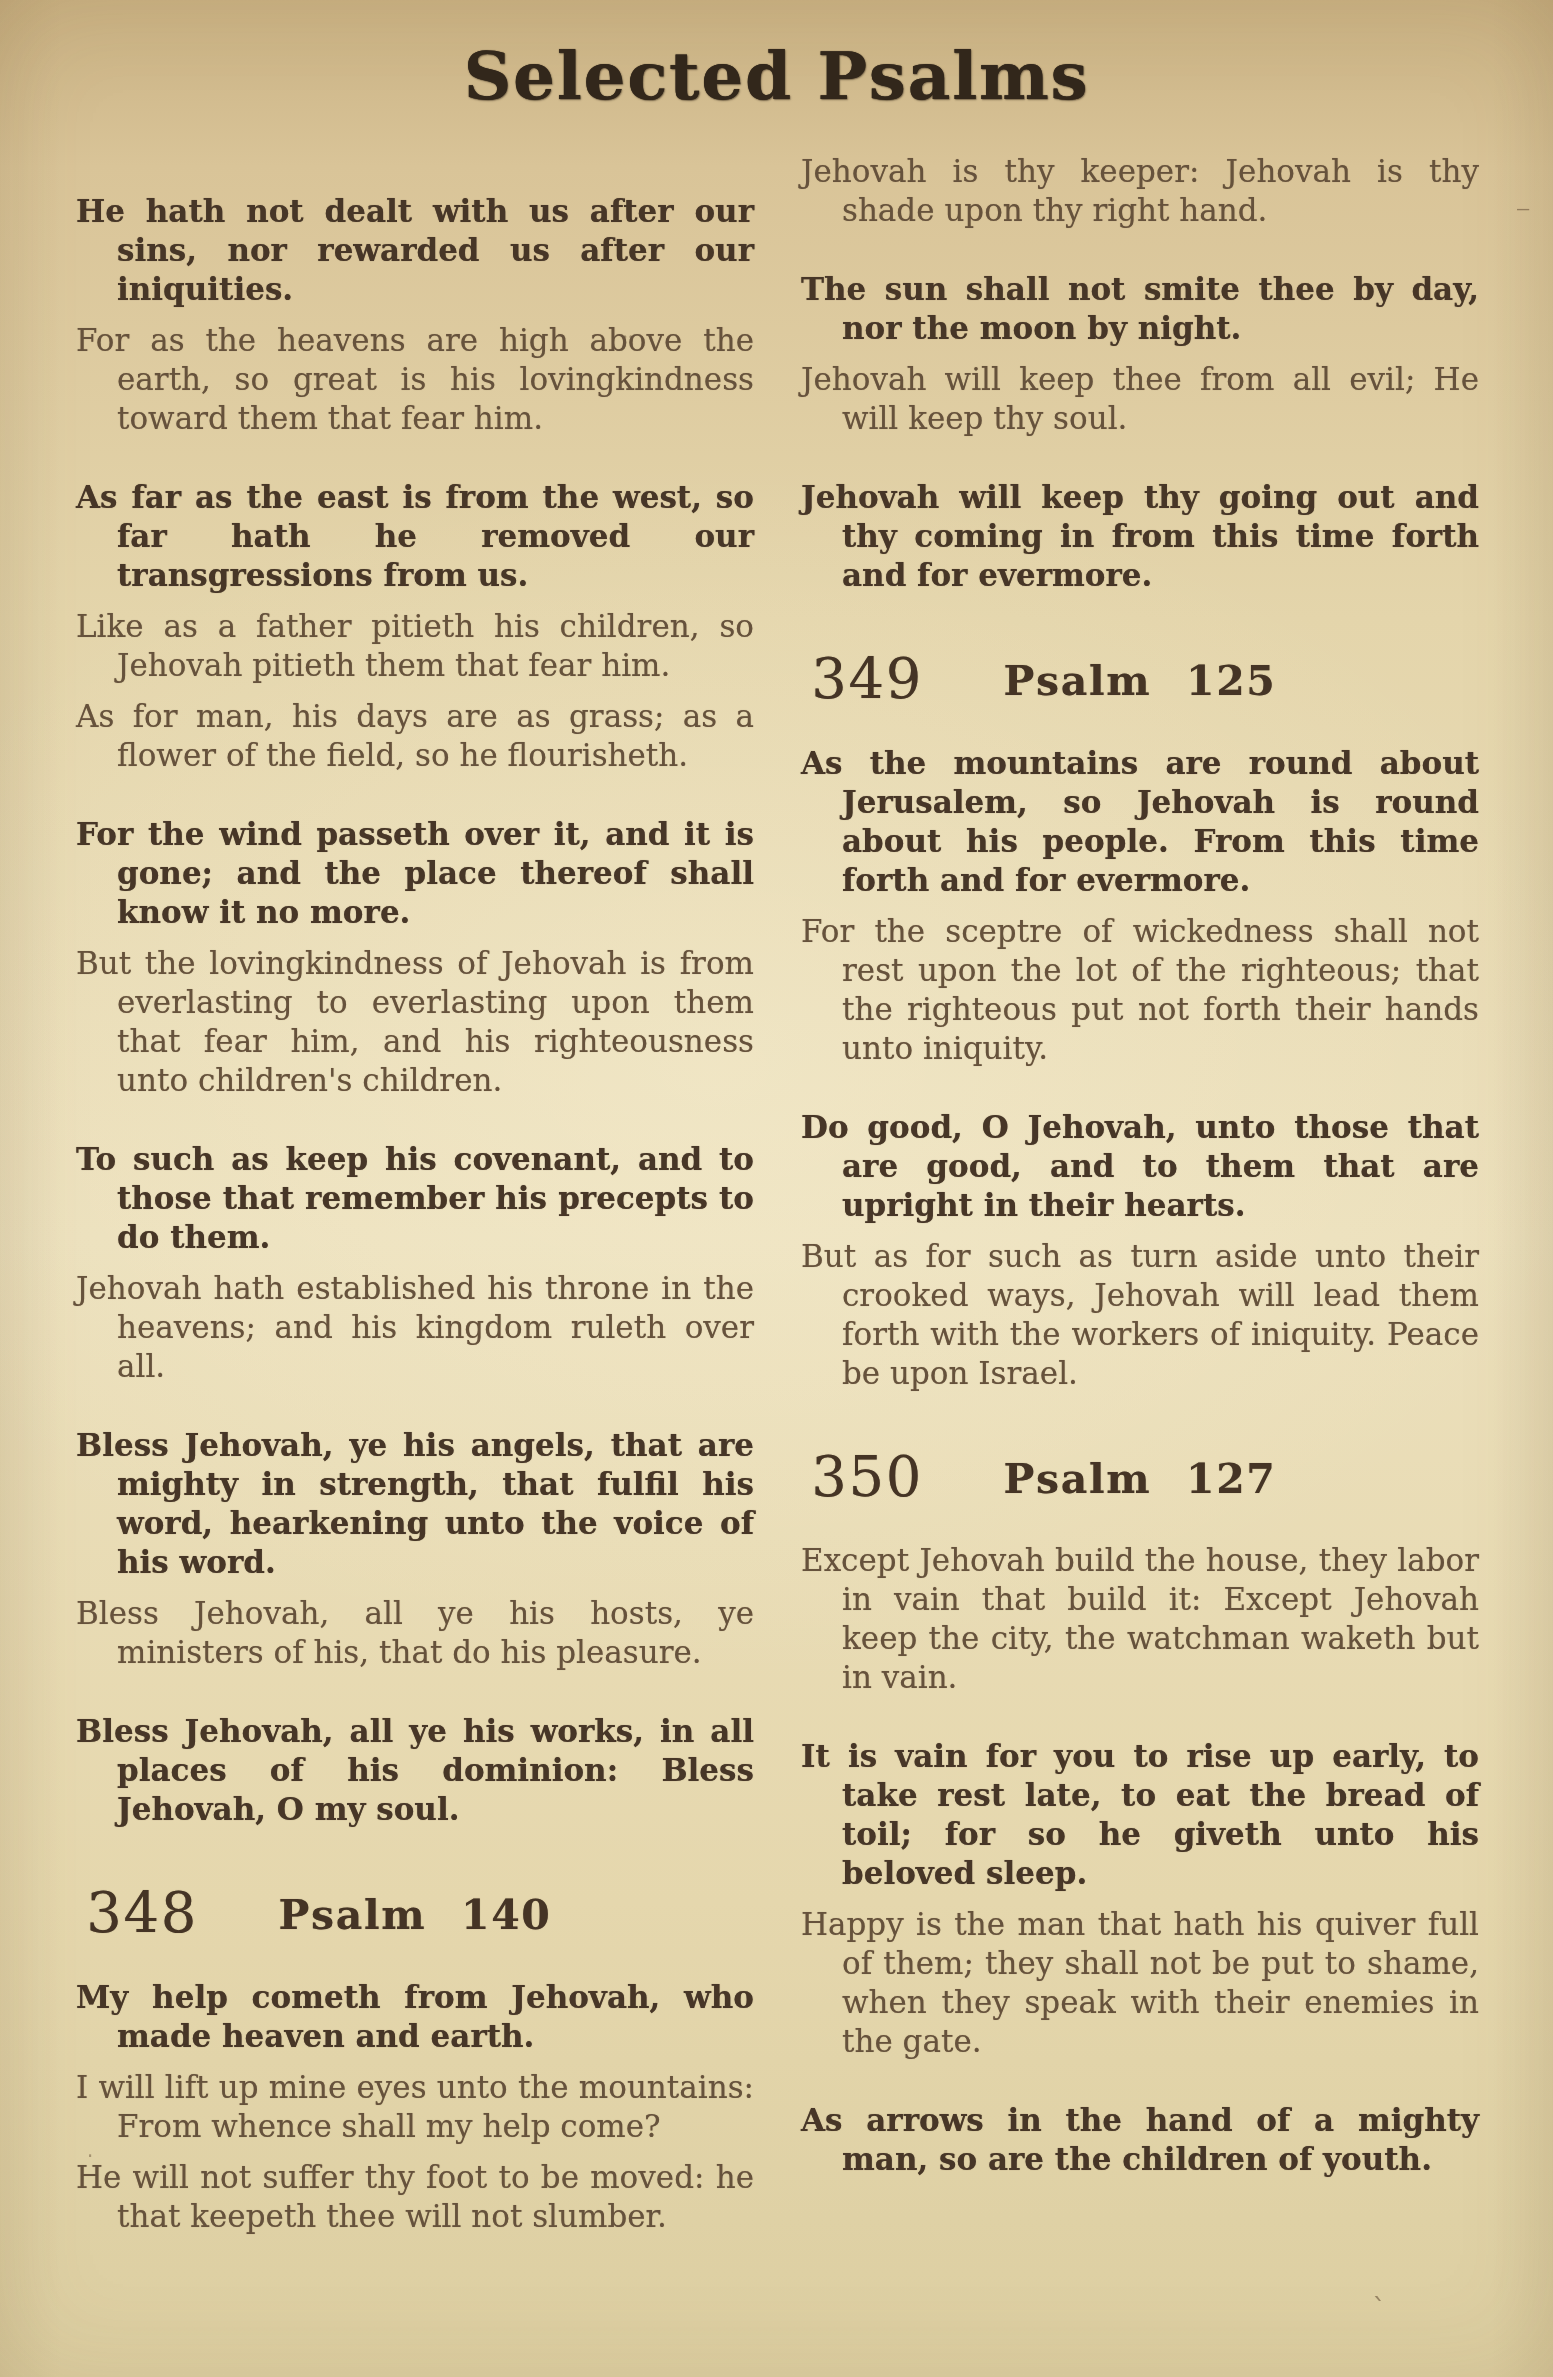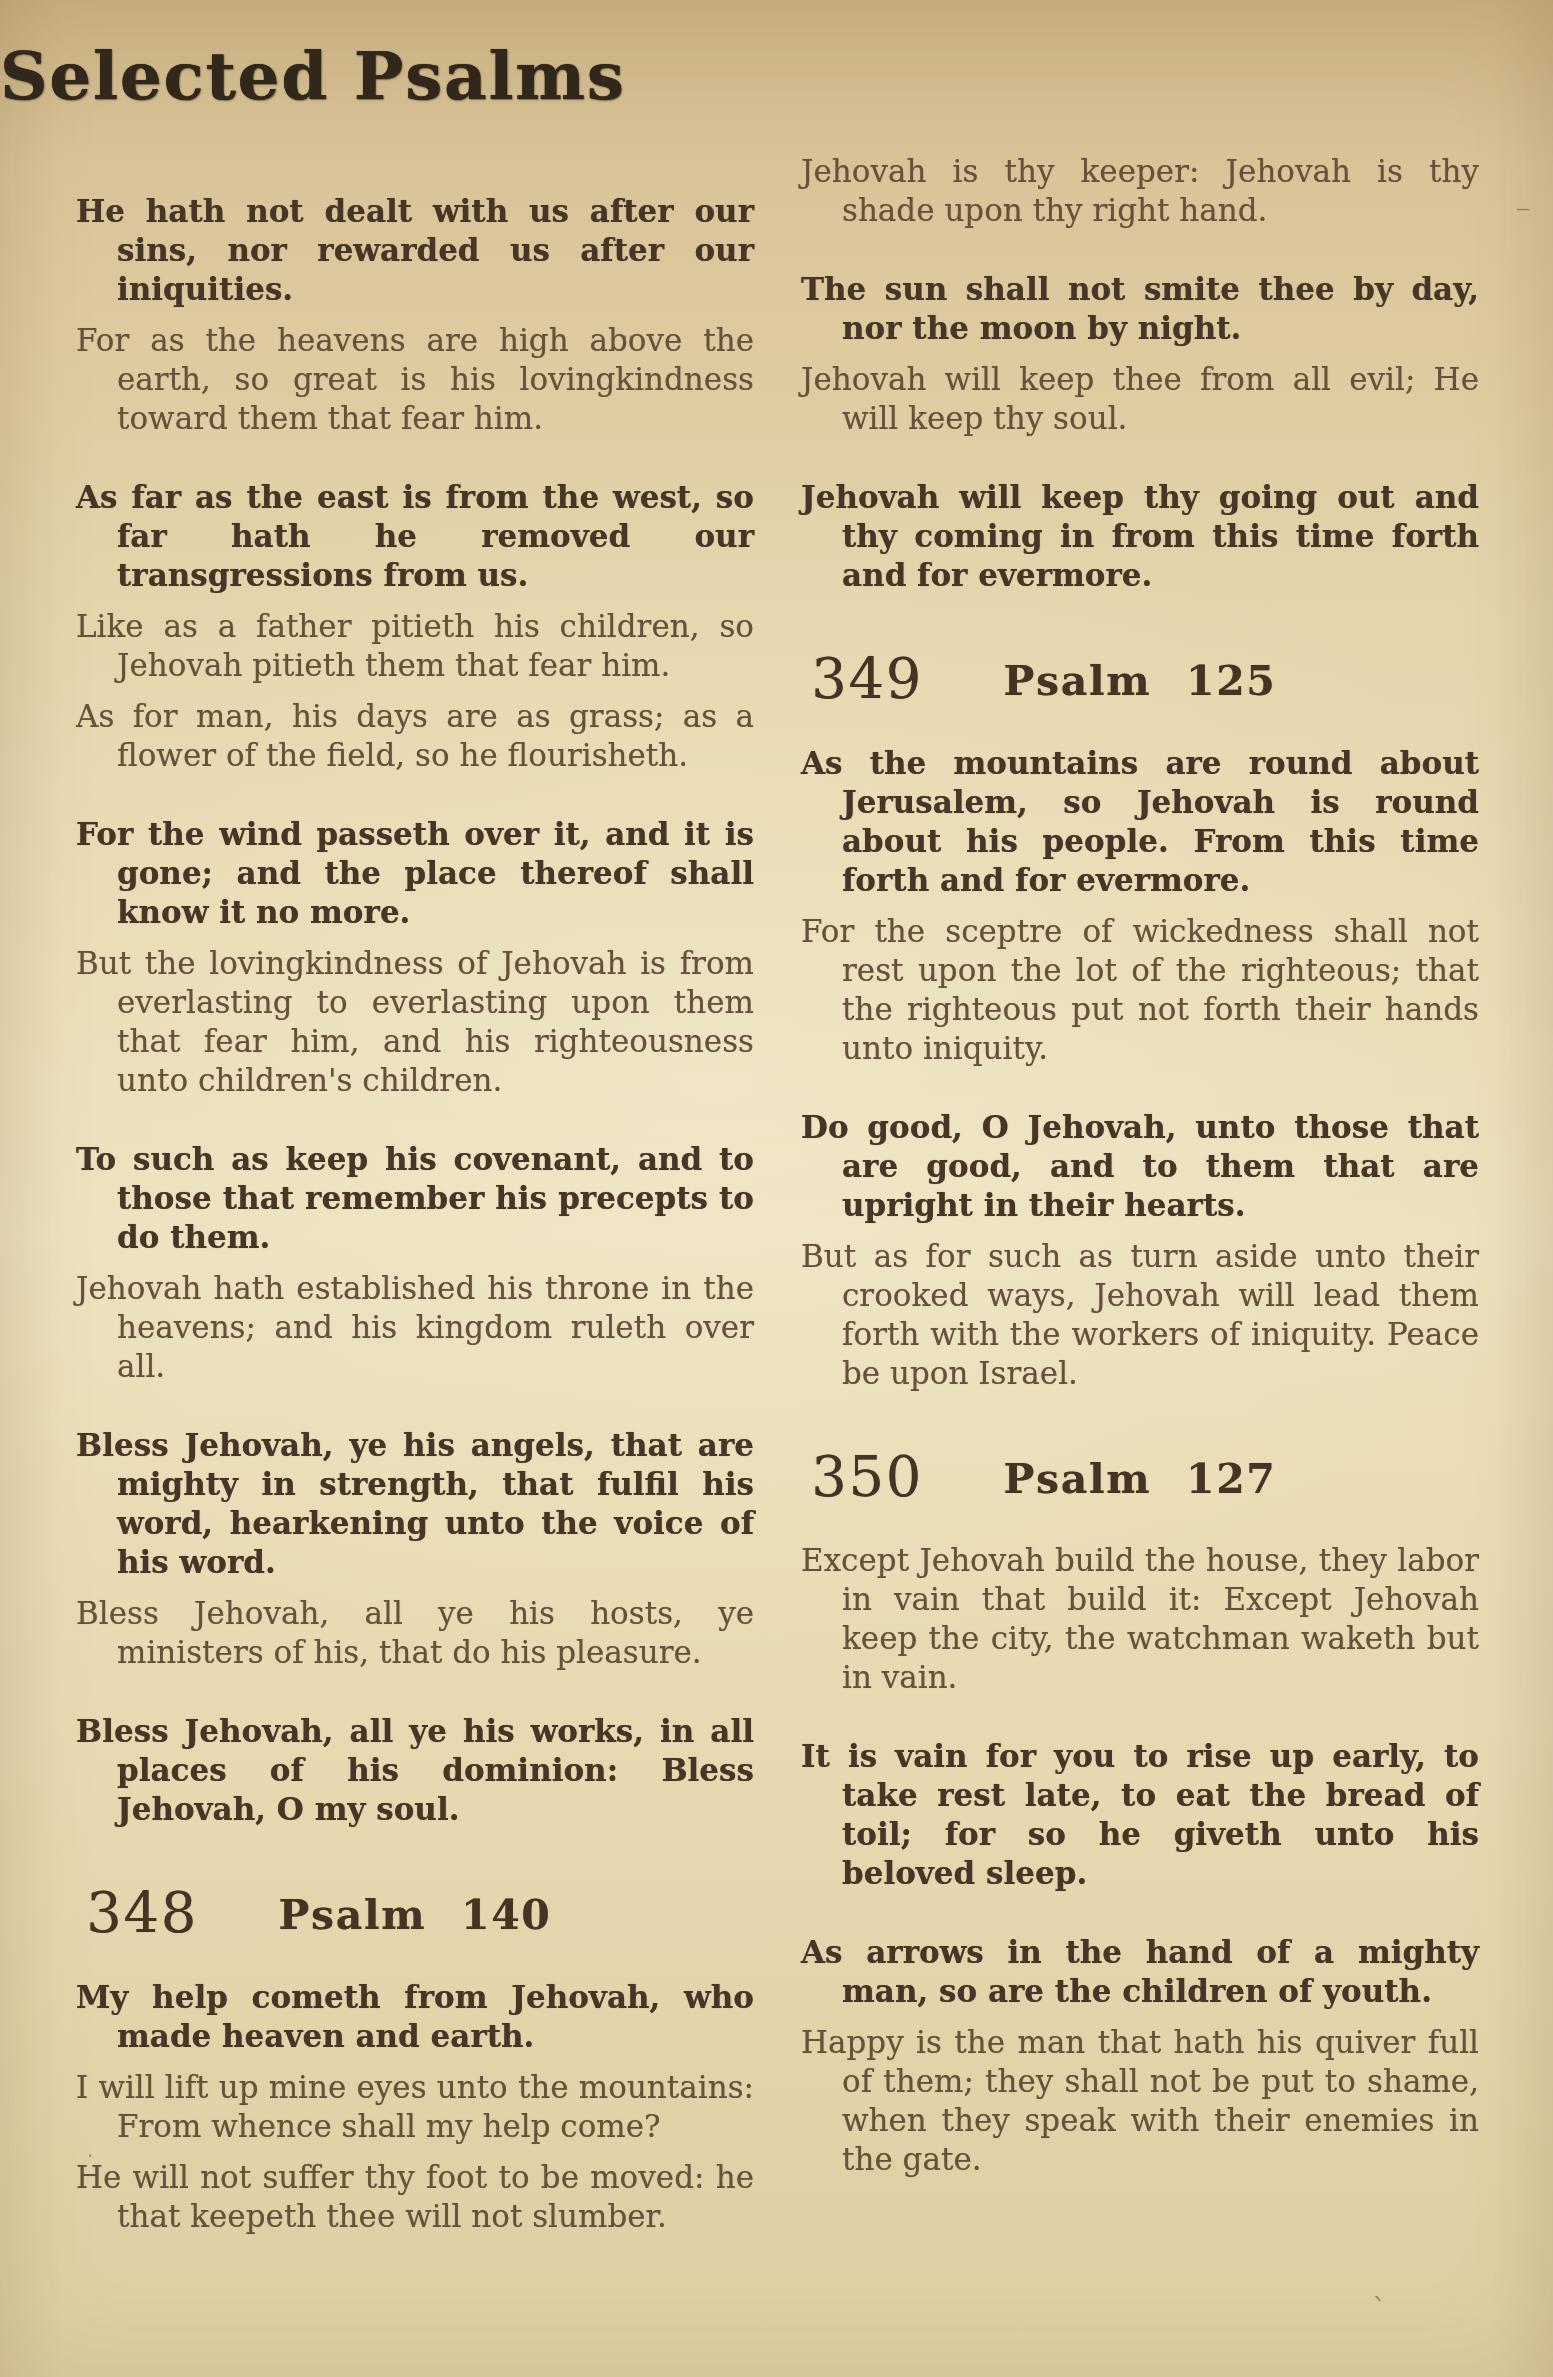--- a/index.html
+++ b/index.html
@@ -18,21 +18,21 @@
   body{
     width:1553px;height:2377px;overflow:hidden;position:relative;
     font-family:"DejaVu Serif","Liberation Serif",serif;
     background:
       radial-gradient(ellipse 1270px 846px at 46% 45%, rgba(255,250,228,0.28), rgba(255,250,228,0) 72%),
       linear-gradient(90deg, rgba(110,85,50,0.07) 0%, rgba(110,85,50,0) 4%, rgba(110,85,50,0) 96%, rgba(110,85,50,0.08) 100%),
       linear-gradient(180deg, var(--page-top) 0%, var(--page-upper) 7%, #e4d5ab 26%, var(--page-mid) 52%, var(--page-lower) 80%, var(--page-bottom) 100%);
   }
   .page{width:100%;height:100%;position:relative;box-shadow:inset 0 0 102px rgba(120,90,45,0.12);}
   .title{
-    margin:0;padding-top:37px;text-align:left;
+    margin:0;padding-top:37px;text-align:center;
     font-size:66px;font-weight:bold;letter-spacing:1.7px;
     color:var(--ink-title);
     text-shadow:0 0 0.8px var(--ink-title), 0.8px 0.8px 1.7px rgba(51,39,24,0.55);
   }
   .columns{
     display:flex;gap:47px;padding:37px 74px 0 76px;
     box-sizing:border-box;width:100%;
   }
   .column{flex:1 1 0;min-width:0;}
   .verse{
@@ -102,22 +102,22 @@
         <p class="verse bold">As the mountains are round about Jerusalem, so Jehovah is round about his people. From this time forth and for evermore.</p>
         <p class="verse">For the sceptre of wickedness shall not rest upon the lot of the righteous; that the righteous put not forth their hands unto iniquity.</p>
         <p class="verse bold">Do good, O Jehovah, unto those that are good, and to them that are upright in their hearts.</p>
         <p class="verse">But as for such as turn aside unto their crooked ways, Jehovah will lead them forth with the workers of iniquity. Peace be upon Israel.</p>
         <div class="psalm-heading">
           <span class="psalm-number">350</span>
           <span class="psalm-title">Psalm 127</span>
         </div>
         <p class="verse">Except Jehovah build the house, they labor in vain that build it: Except Jehovah keep the city, the watchman waketh but in vain.</p>
         <p class="verse bold">It is vain for you to rise up early, to take rest late, to eat the bread of toil; for so he giveth unto his beloved sleep.</p>
+        <p class="verse">Happy is the man that hath his quiver full of them; they shall not be put to shame, when they speak with their enemies in the gate.</p>
         <p class="verse bold">As arrows in the hand of a mighty man, so are the children of youth.</p>
-        <p class="verse">Happy is the man that hath his quiver full of them; they shall not be put to shame, when they speak with their enemies in the gate.</p>
       </div>
   </div>
   <div id="specks">
       <span class="speck" style="left: 622px; top: 320px; font-size: 22px; opacity: 0.5;">‥</span>
       <span class="speck" style="left: 1517px; top: 198px; font-size: 20.3px; opacity: 0.6;">–</span>
       <span class="speck" style="left: 1371px; top: 2295px; font-size: 27px; opacity: 0.6;">`</span>
       <span class="speck" style="left: 85px; top: 2148px; font-size: 17px; opacity: 0.5;">·</span>
     </div>
 </div>
 

